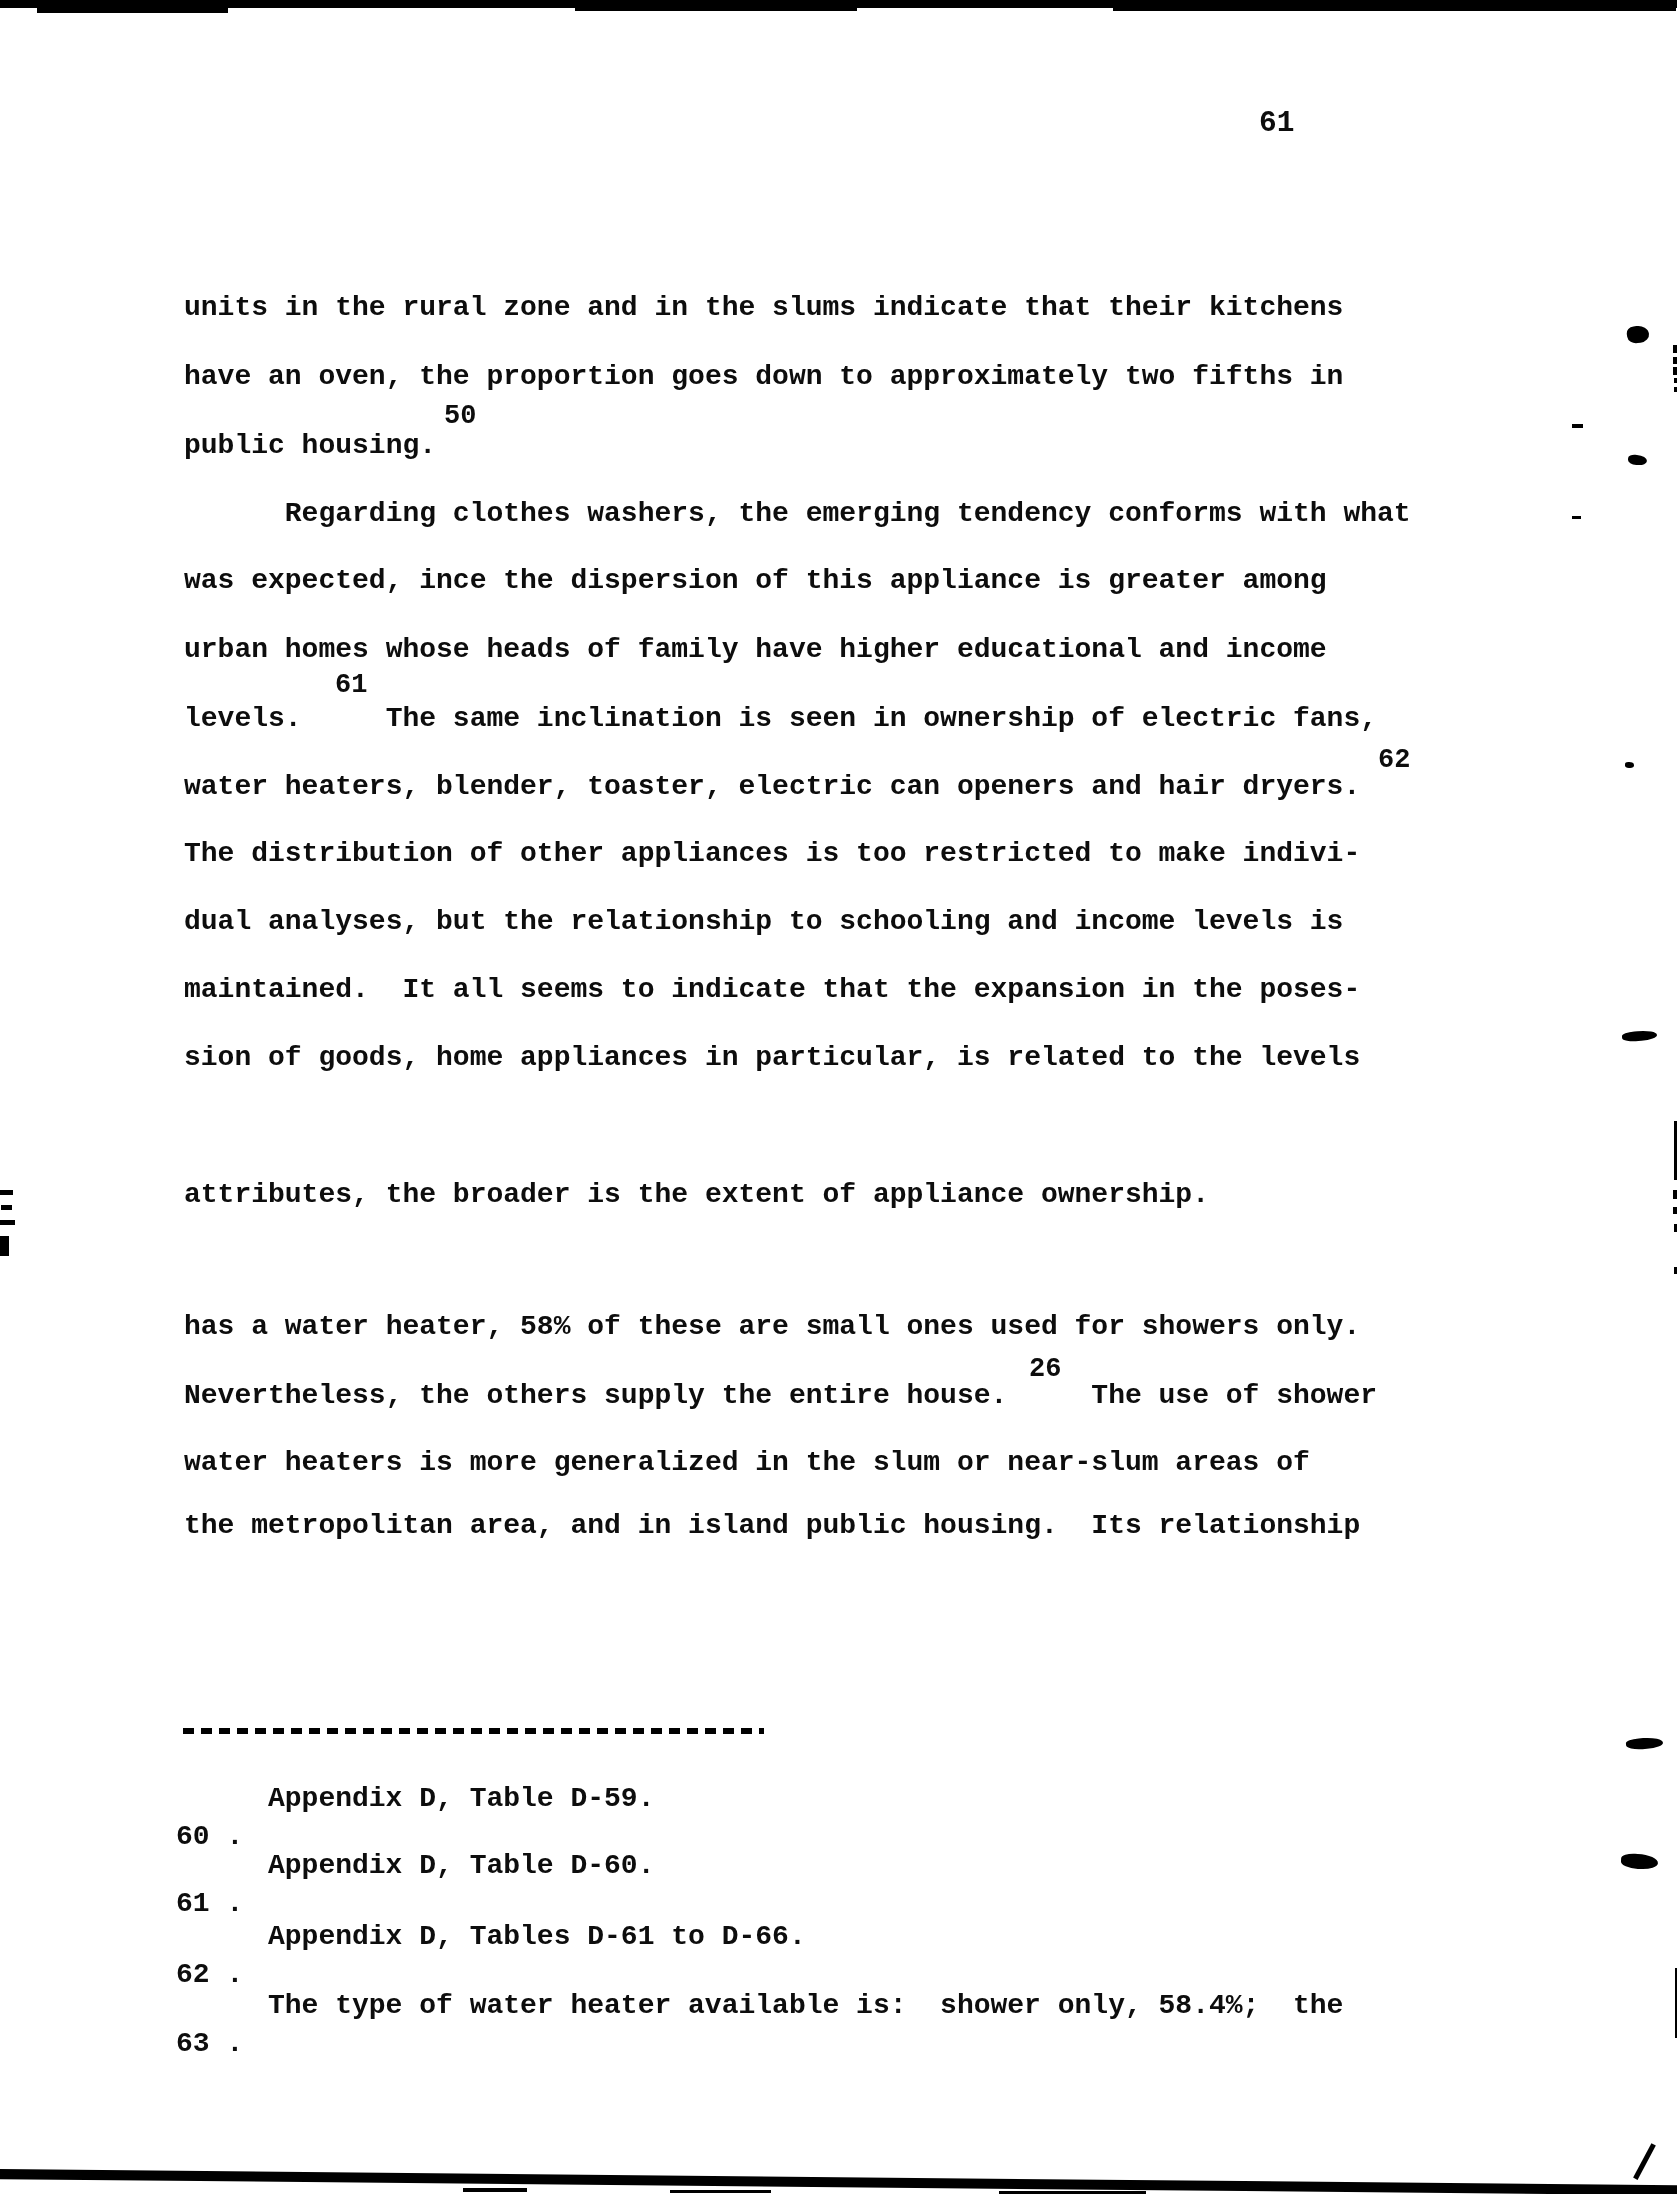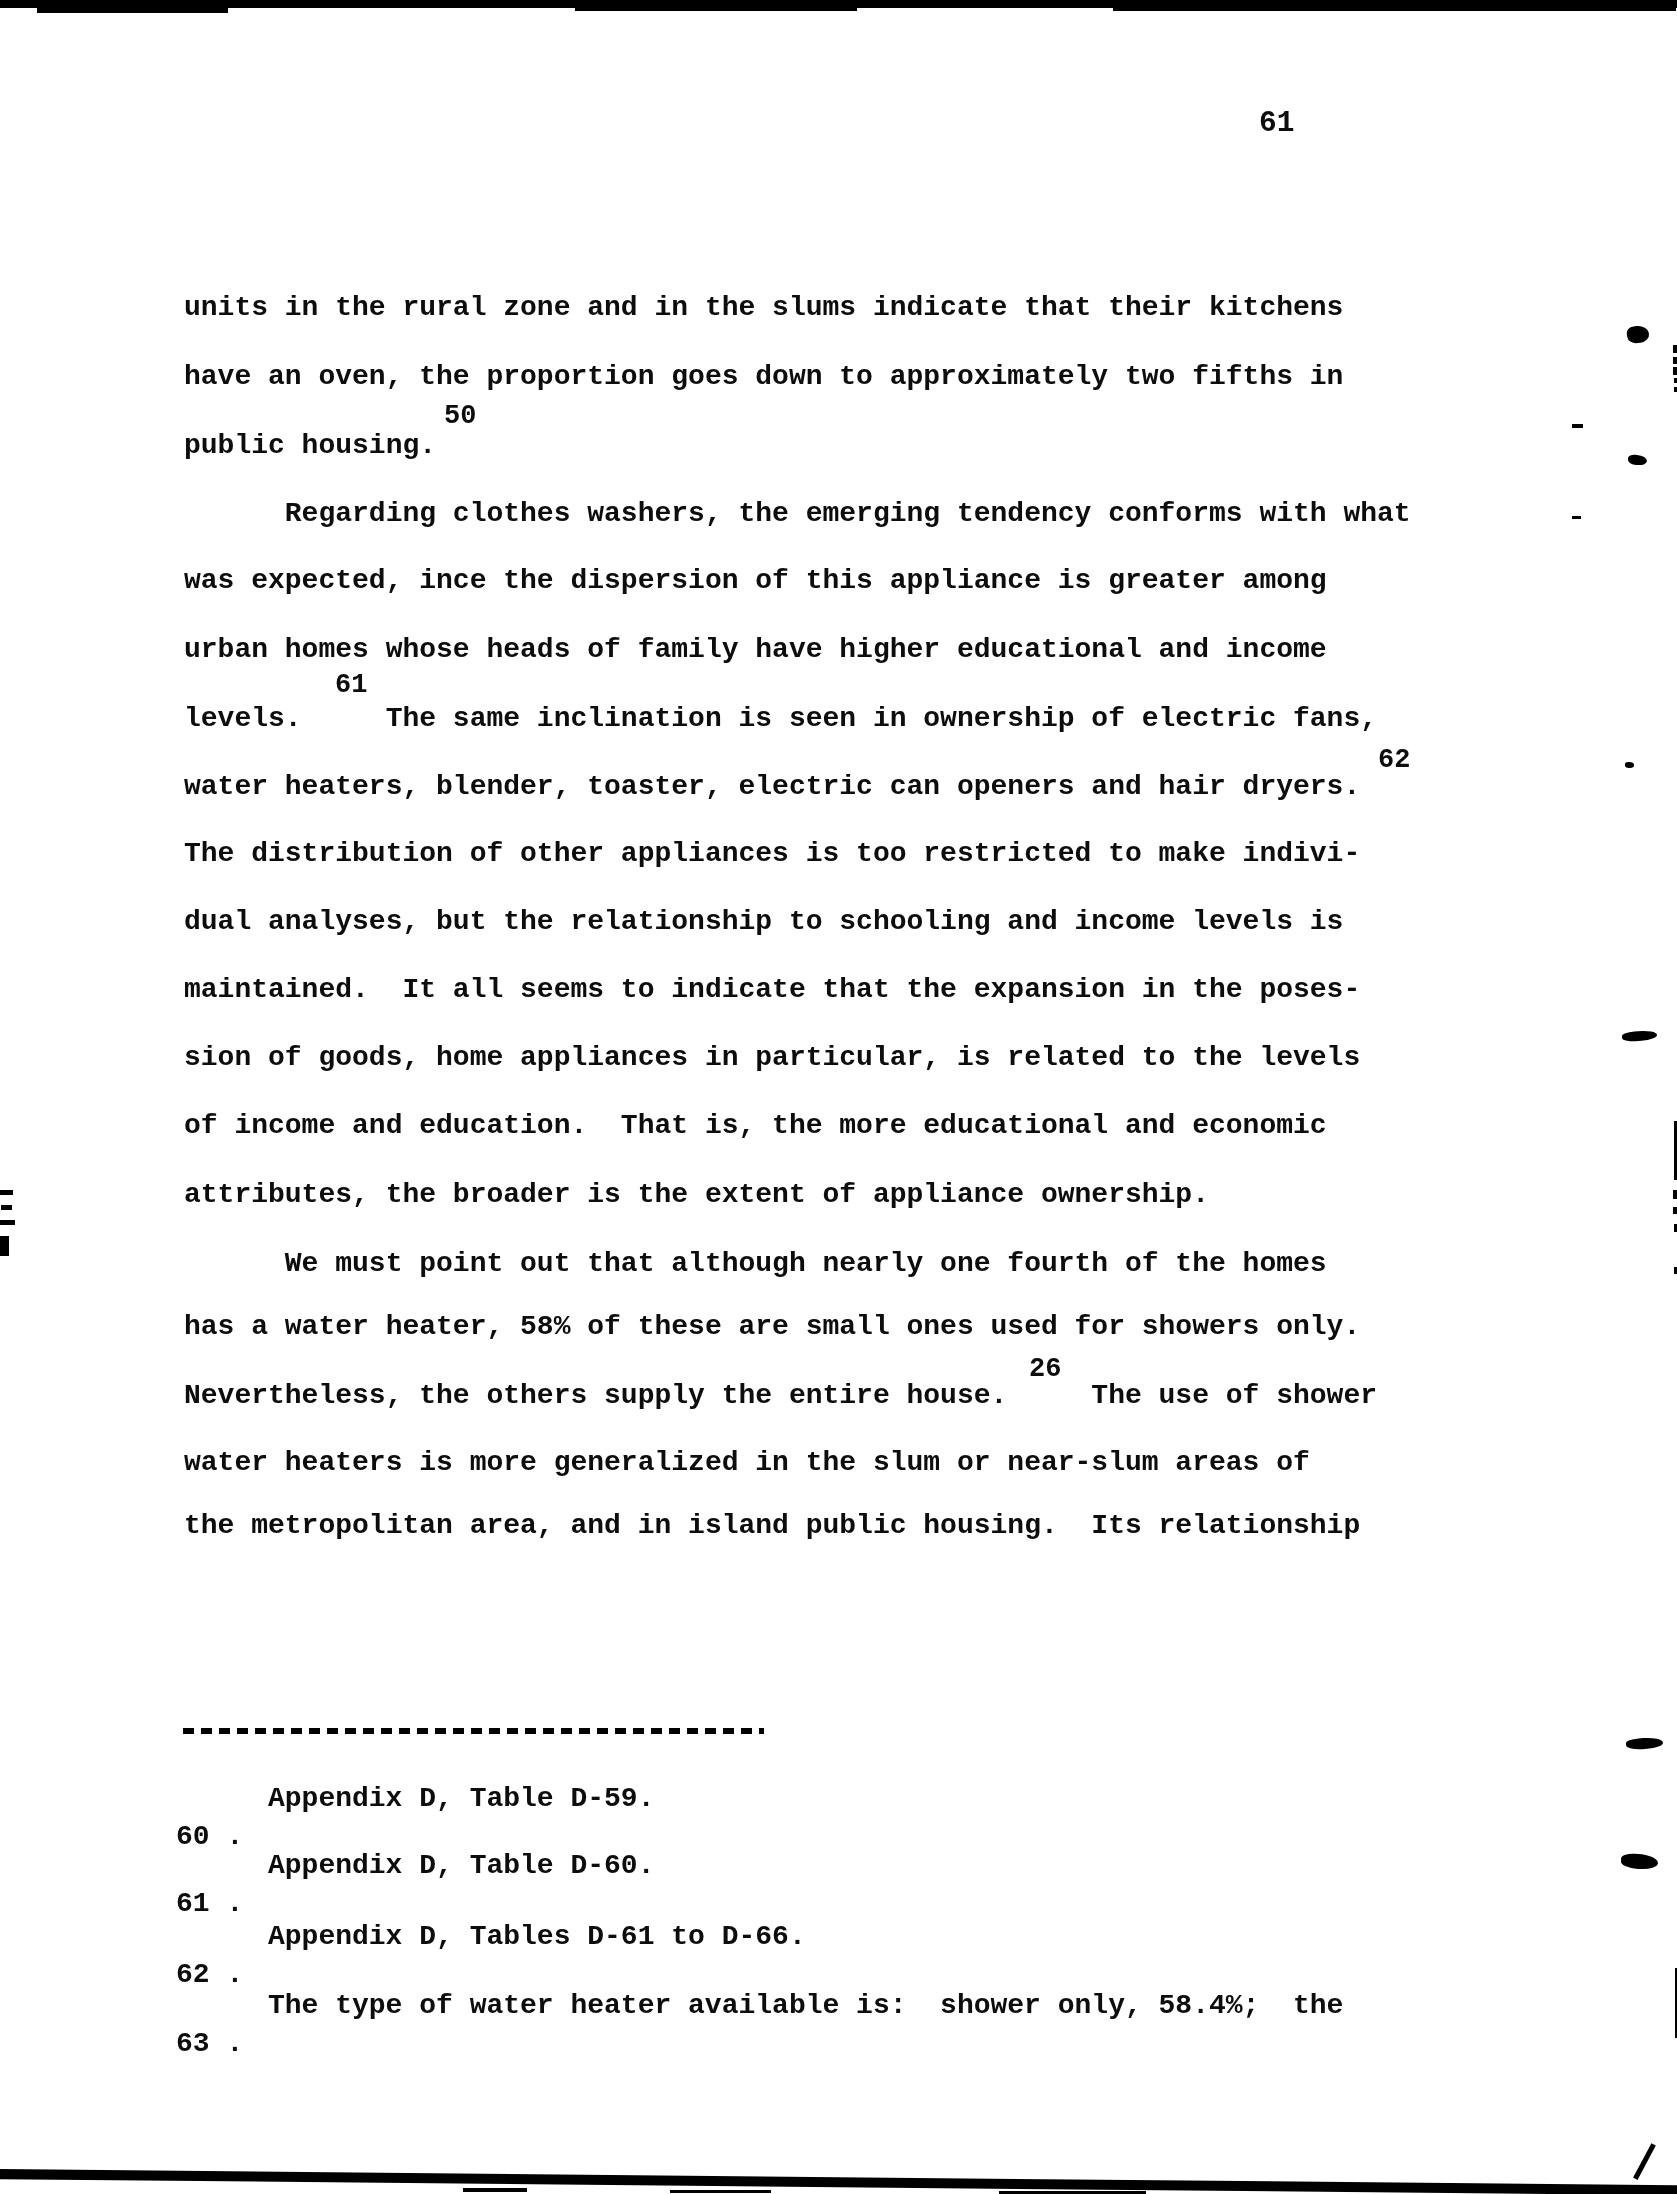--- a/index.html
+++ b/index.html
@@ -70,23 +70,21 @@
   <div class="tline" style="top:430px">public housing.</div>
   <div class="tline" style="top:498px">      Regarding clothes washers, the emerging tendency conforms with what</div>
   <div class="tline" style="top:565px">was expected, ince the dispersion of this appliance is greater among</div>
   <div class="tline" style="top:634px">urban homes whose heads of family have higher educational and income</div>
   <div class="tline" style="top:703px">levels.     The same inclination is seen in ownership of electric fans,</div>
   <div class="tline" style="top:771px">water heaters, blender, toaster, electric can openers and hair dryers.</div>
   <div class="tline" style="top:838px">The distribution of other appliances is too restricted to make indivi-</div>
   <div class="tline" style="top:906px">dual analyses, but the relationship to schooling and income levels is</div>
   <div class="tline" style="top:974px">maintained.  It all seems to indicate that the expansion in the poses-</div>
   <div class="tline" style="top:1042px">sion of goods, home appliances in particular, is related to the levels</div>
-  <div class="tline" style="top:1110px">of income and education.  That is, the more educational and economic</div>
   <div class="tline" style="top:1179px">attributes, the broader is the extent of appliance ownership.</div>
-  <div class="tline" style="top:1248px">      We must point out that although nearly one fourth of the homes</div>
   <div class="tline" style="top:1311px">has a water heater, 58% of these are small ones used for showers only.</div>
   <div class="tline" style="top:1447px">water heaters is more generalized in the slum or near-slum areas of</div>
   <div class="tline" style="top:1380px">Nevertheless, the others supply the entire house.     The use of shower</div>
   <div class="tline" style="top:1510px">the metropolitan area, and in island public housing.  Its relationship</div>
 
   <div class="sup" style="left:444px;top:401px">50</div>
   <div class="sup" style="left:335px;top:670px">61</div>
   <div class="sup" style="left:1378px;top:745px">62</div>
   <div class="sup" style="left:1029px;top:1354px">26</div>
 

